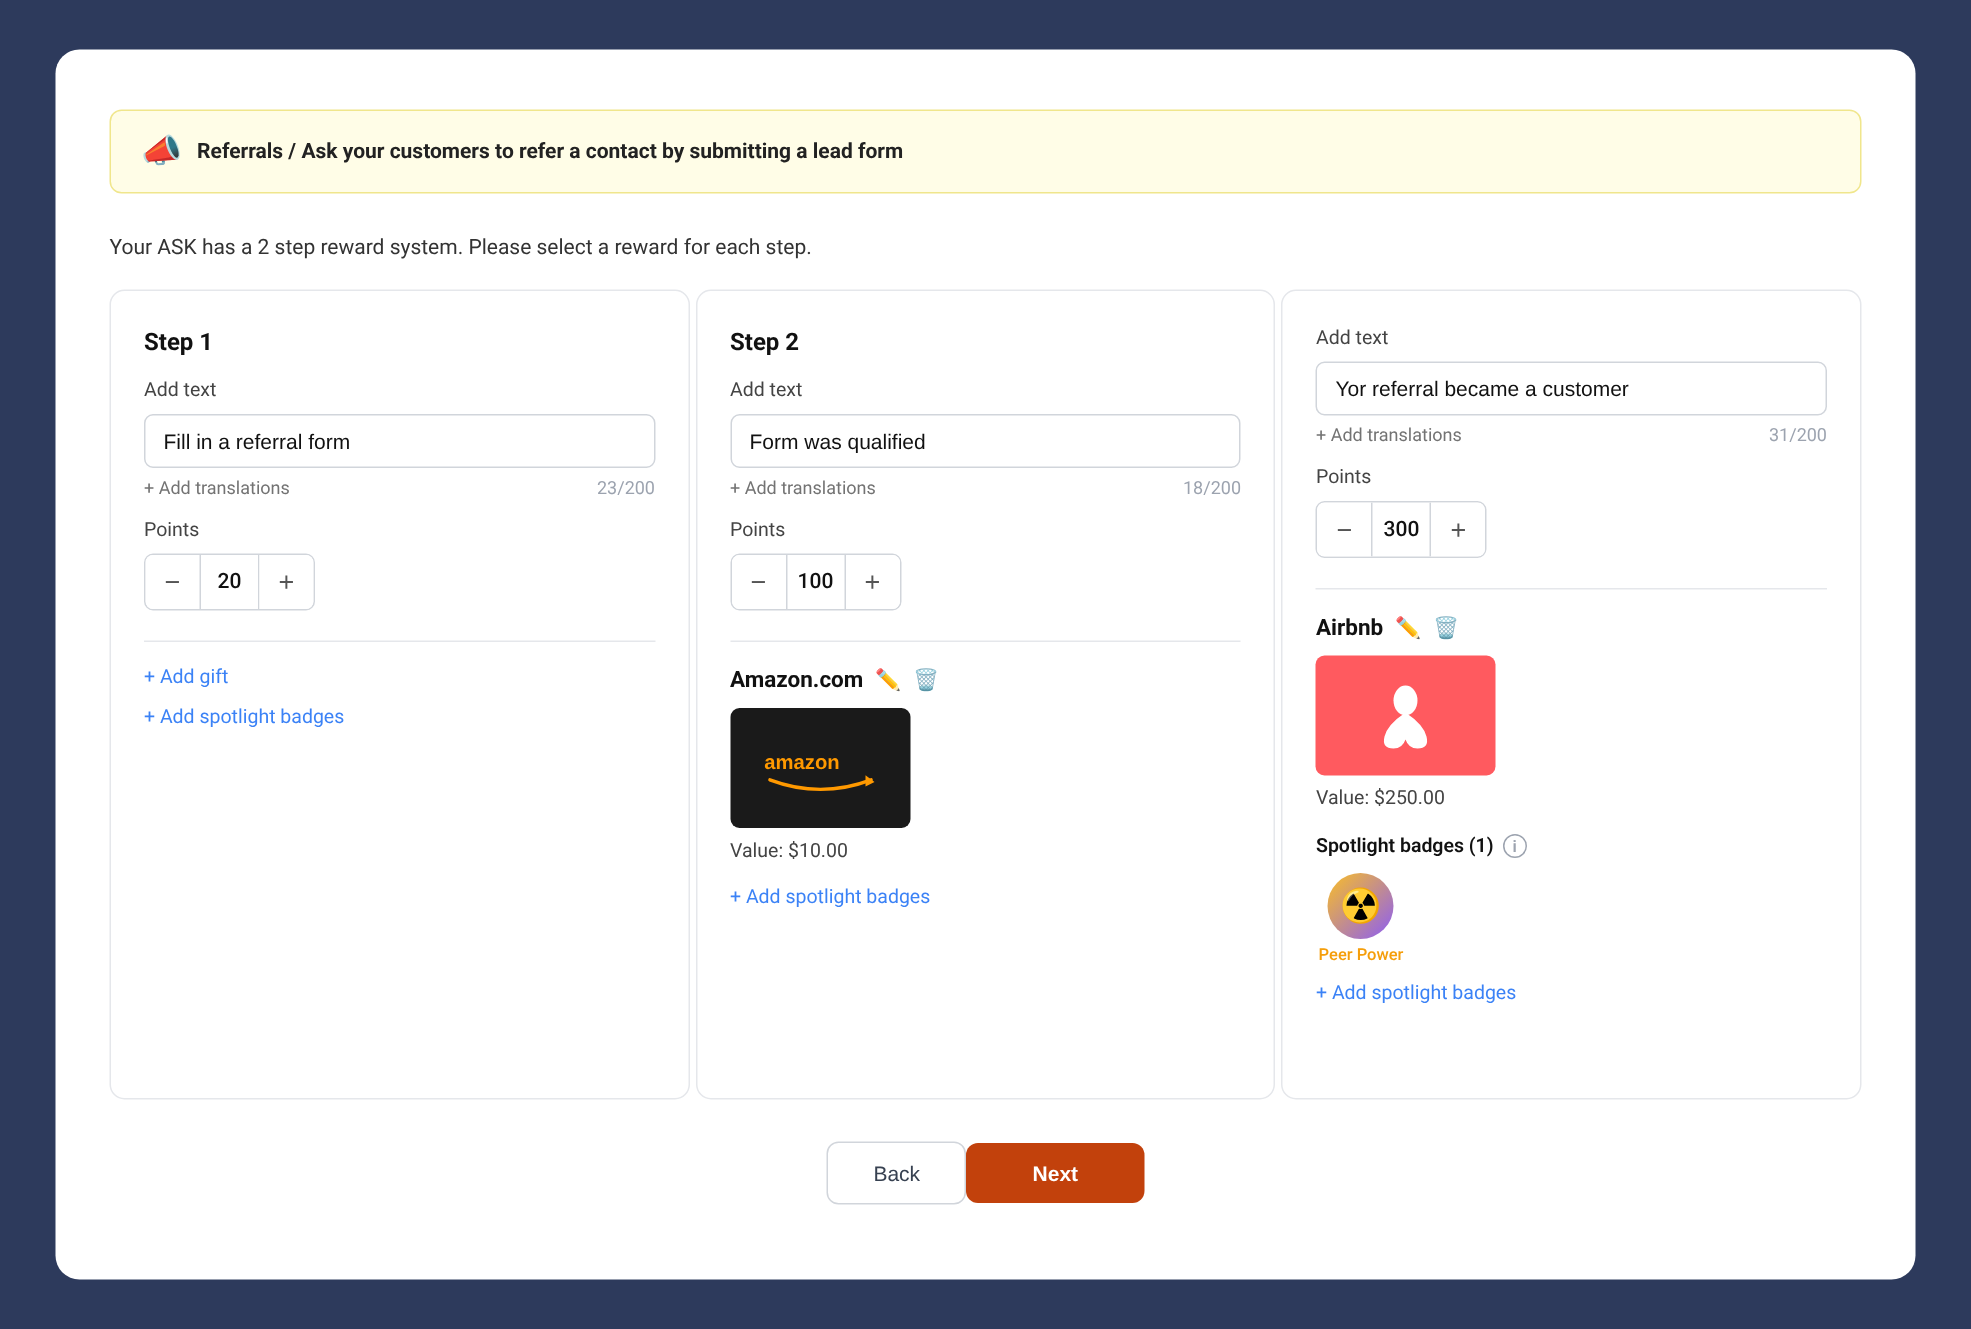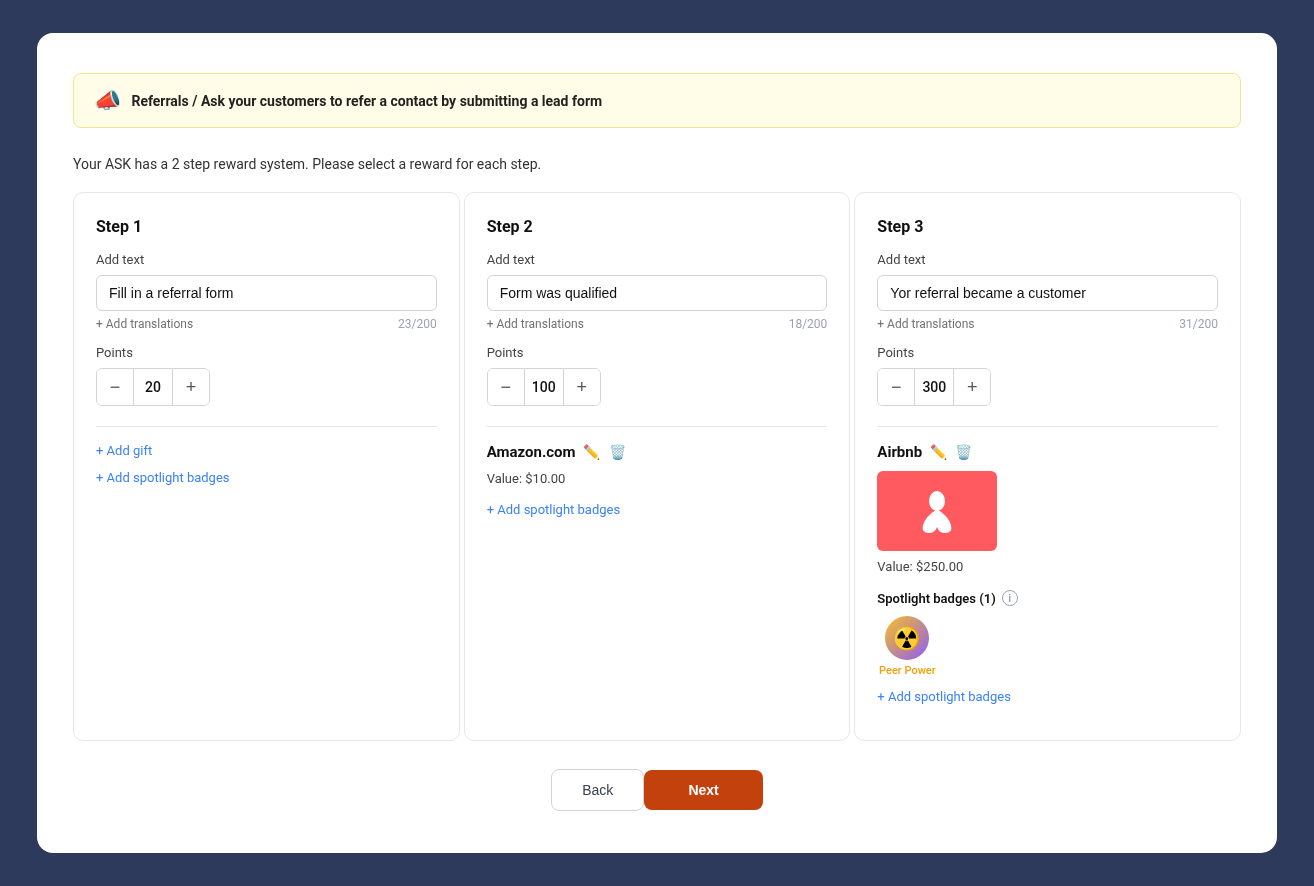--- a/index.html
+++ b/index.html
@@ -319,27 +319,35 @@
         <button class="points-btn">+</button>
       </div>
       <hr class="divider">
       
       <div class="gift-section">
         <div class="gift-header">
           <span class="gift-name">Amazon.com</span>
           <span class="gift-action-icon">✏️</span>
           <span class="gift-action-icon">🗑️</span>
         </div>
+        <div class="gift-image amazon-gift">
+          <svg class="amazon-smile" viewBox="0 0 120 55">
+
+            <text x="10" y="28" fill="#ff9900" font-size="18" font-family="Arial" font-weight="bold">amazon</text>
+
+            <path d="M15 38 Q60 55 105 38" stroke="#ff9900" stroke-width="3" fill="none" stroke-linecap="round"></path>
+            <polygon points="100,34 108,40 100,44" fill="#ff9900"></polygon>
+          </svg>
+        </div>
         <div class="gift-value">Value: $10.00</div>
       </div>
       <a class="add-link">+ Add spotlight badges</a>
     </div>
 
     <div class="step-card">
-      <div class="step-title">Step 3</div>
       <div class="field-label">Add text</div>
       <input class="text-input" type="text" value="Yor referral became a customer" style="">
       <div class="translation-row">
         <a class="add-translation">+ Add translations</a>
         <span class="char-count">31/200</span>
       </div>
       <div class="points-label">Points</div>
       <div class="points-control">
         <button class="points-btn">−</button>
         <div class="points-value">300</div>

